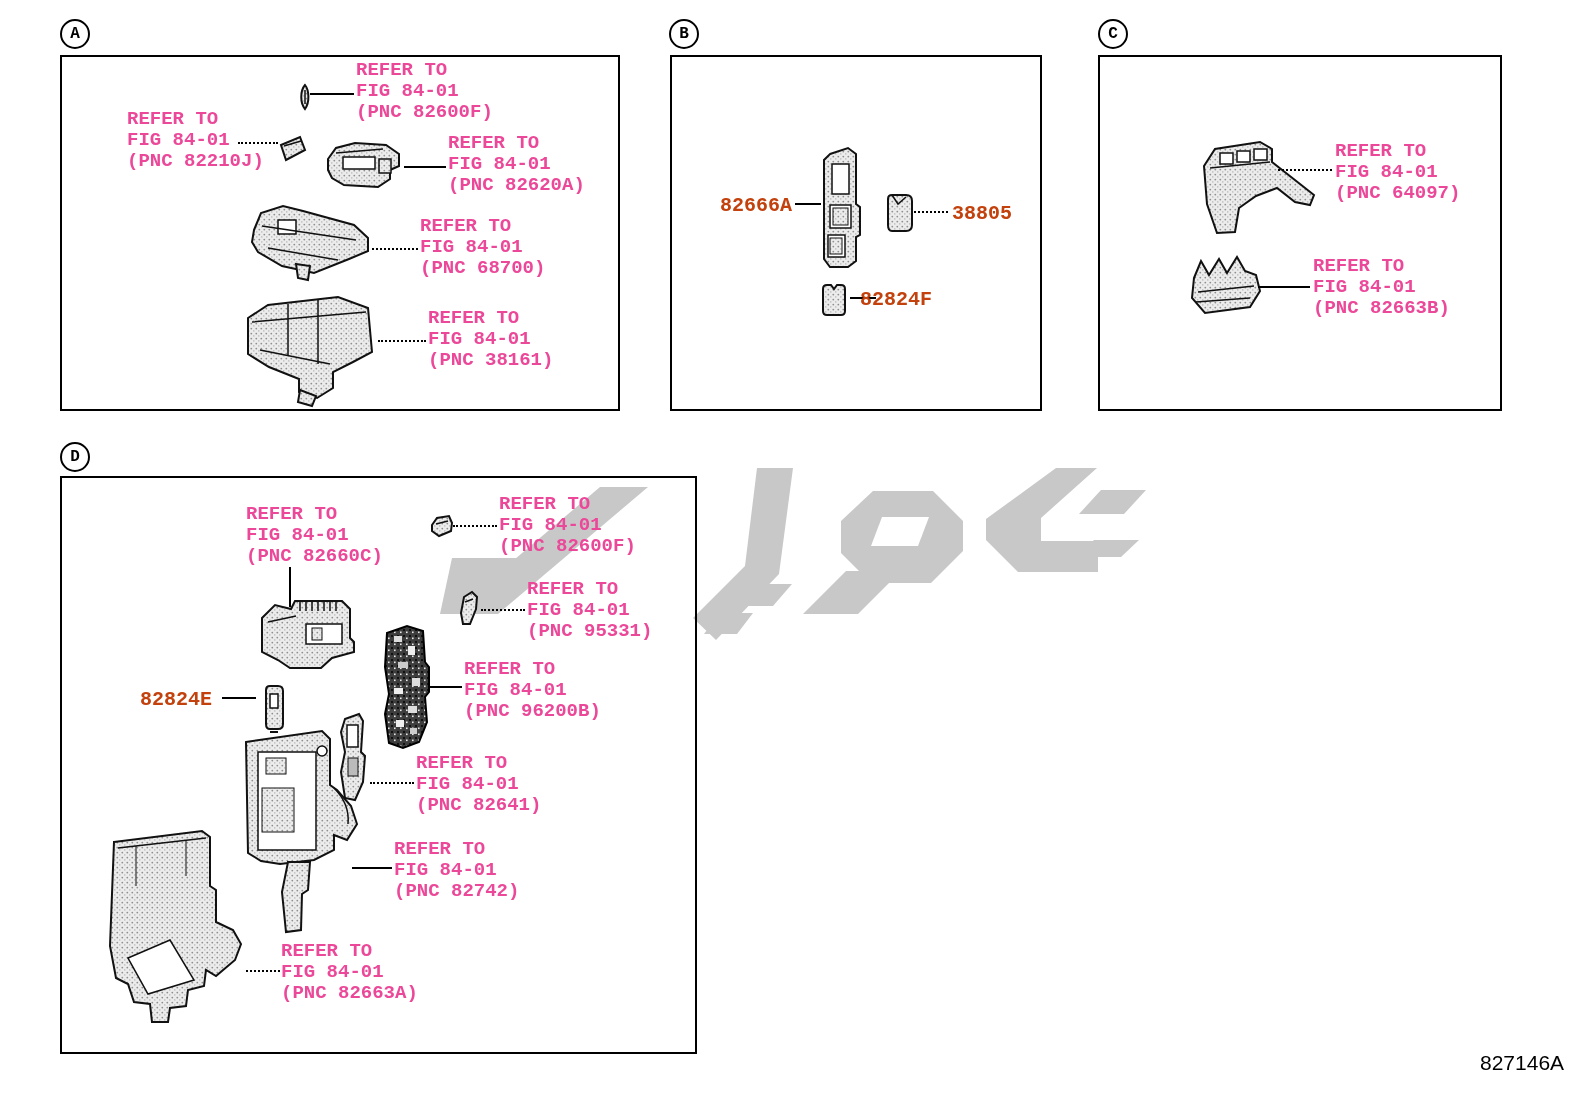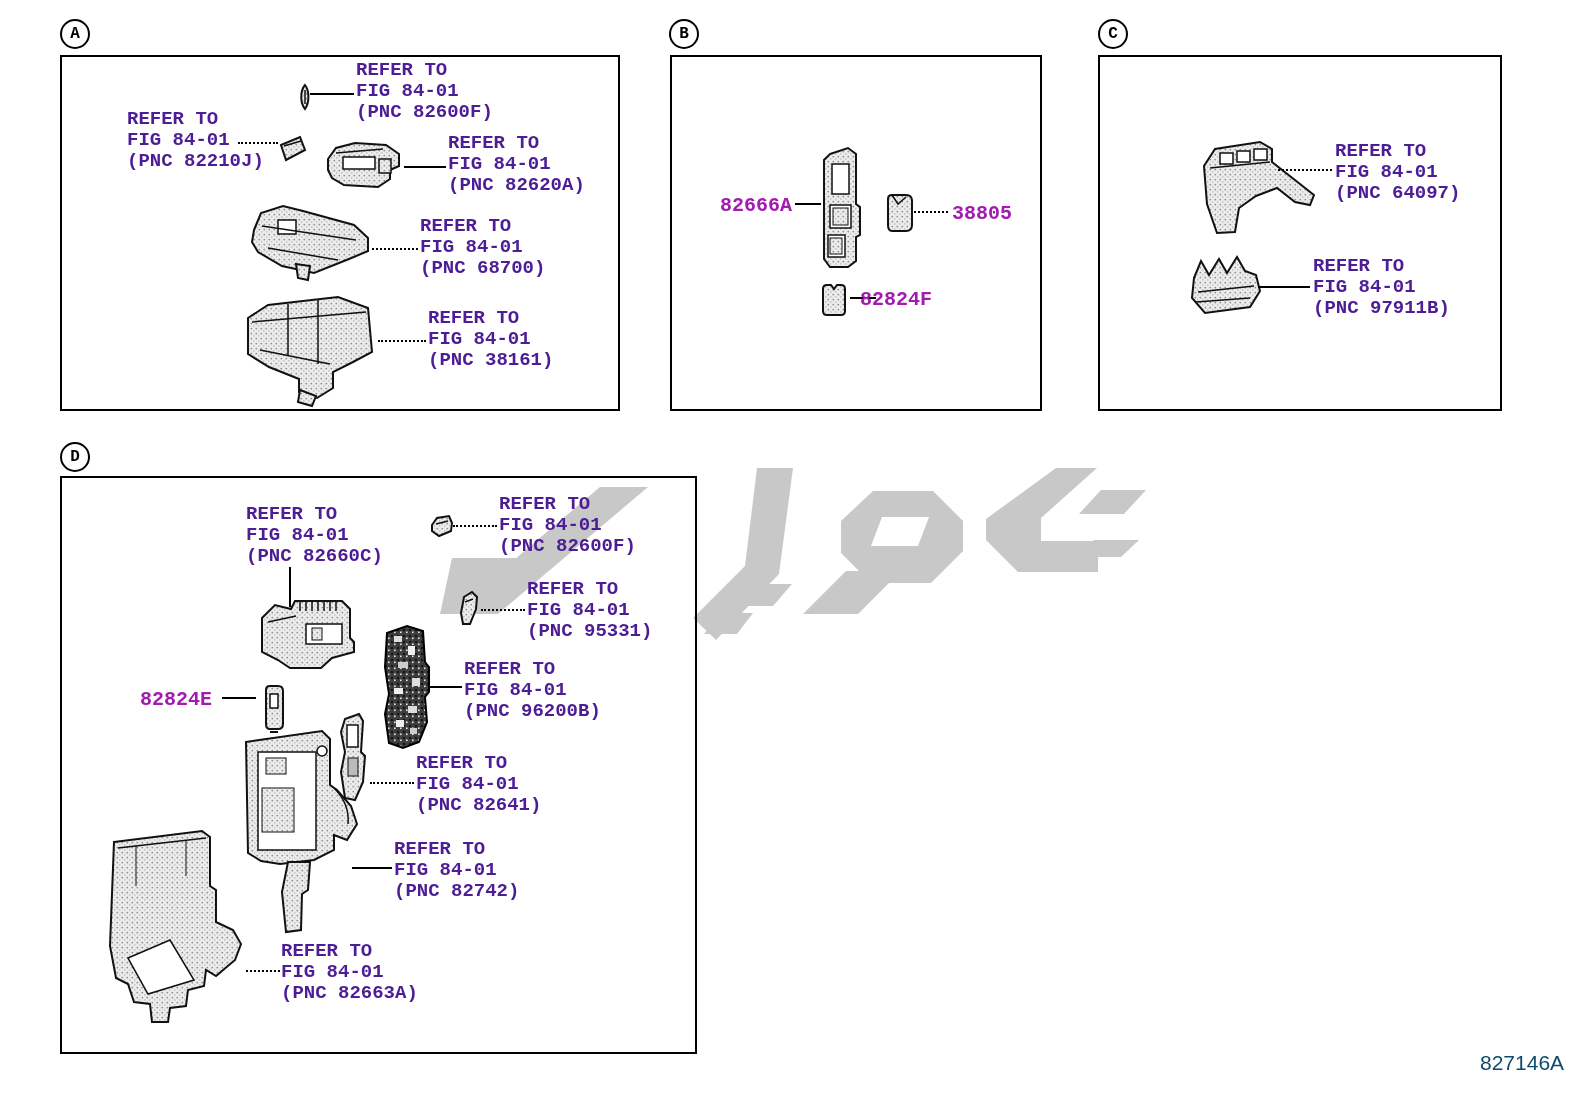--- a/index.html
+++ b/index.html
@@ -6,29 +6,29 @@
   body{
     width:1592px;height:1099px;position:relative;background:#fff;overflow:hidden;
     font-family:"Liberation Mono","DejaVu Sans Mono",monospace;
   }
   .panel{position:absolute;border:2px solid #000;background:transparent;z-index:2;}
   .badge{
     position:absolute;width:26px;height:26px;border:2px solid #000;border-radius:50%;
     display:flex;align-items:center;justify-content:center;
     font:bold 16px "Liberation Mono",monospace;color:#000;z-index:3;background:#fff;
   }
-  .lbl{position:absolute;z-index:5;color:#4c1d95;}
+  .lbl{position:absolute;z-index:5;color:#ec4899;}
   .lbl div{font:bold 19px "Liberation Mono","DejaVu Sans Mono",monospace;line-height:21px;white-space:nowrap;}
-  .pn{position:absolute;z-index:5;color:#a21caf;font:bold 20px "Liberation Mono","DejaVu Sans Mono",monospace;white-space:nowrap;}
+  .pn{position:absolute;z-index:5;color:#c2410c;font:bold 20px "Liberation Mono","DejaVu Sans Mono",monospace;white-space:nowrap;}
   .ld{position:absolute;height:0;border-top:2px solid #000;z-index:4;}
   .ld.dot{border-top-style:dotted;}
   .ldv{position:absolute;width:0;border-left:2px solid #000;z-index:4;}
   .part{position:absolute;z-index:3;}
   .wm{position:absolute;left:0;top:0;z-index:1;}
-  .docnum{position:absolute;left:1480px;top:1051px;font:21px "Liberation Sans","DejaVu Sans",sans-serif;color:#0c4a6e;z-index:5;}
+  .docnum{position:absolute;left:1480px;top:1051px;font:21px "Liberation Sans","DejaVu Sans",sans-serif;color:#000000;z-index:5;}
 </style>
 </head>
 <body>
 
 <svg width="0" height="0" style="position:absolute">
   <defs>
     <pattern id="stp" width="5" height="5" patternUnits="userSpaceOnUse">
       <rect width="5" height="5" fill="#ececec"></rect>
       <circle cx="1.3" cy="1.6" r="0.9" fill="#8f8f8f"></circle>
       <circle cx="3.8" cy="3.9" r="0.7" fill="#a8a8a8"></circle>
@@ -173,21 +173,21 @@
 </div>
 
 <svg class="part" style="left:1184px;top:246px" width="90" height="72">
   <polygon points="10,32 17,15 25,29 35,13 43,27 53,11 61,25 72,29 76,45 66,61 21,67 8,52" fill="url(#stp)" stroke="#111" stroke-width="2"></polygon>
   <path d="M14,46L70,40M12,56L66,52" stroke="#111" stroke-width="1.5"></path>
 </svg>
 <div class="ld" style="left:1258px;top:286px;width:52px"></div>
 <div class="lbl" style="left:1313px;top:256px">
   <div>REFER TO</div>
   <div>FIG 84-01</div>
-  <div>(PNC 97911B)</div>
+  <div>(PNC 82663B)</div>
 </div>
 
 <div class="lbl" style="left:246px;top:504px">
   <div>REFER TO</div>
   <div>FIG 84-01</div>
   <div>(PNC 82660C)</div>
 </div>
 <div class="ldv" style="left:289px;top:567px;height:40px"></div>
 <svg class="part" style="left:256px;top:596px" width="104" height="78">
   <polygon points="6,22 19,9 35,13 39,5 86,5 94,13 94,42 98,46 98,56 76,62 65,72 34,72 22,64 6,56" fill="url(#stp)" stroke="#111" stroke-width="2"></polygon>

